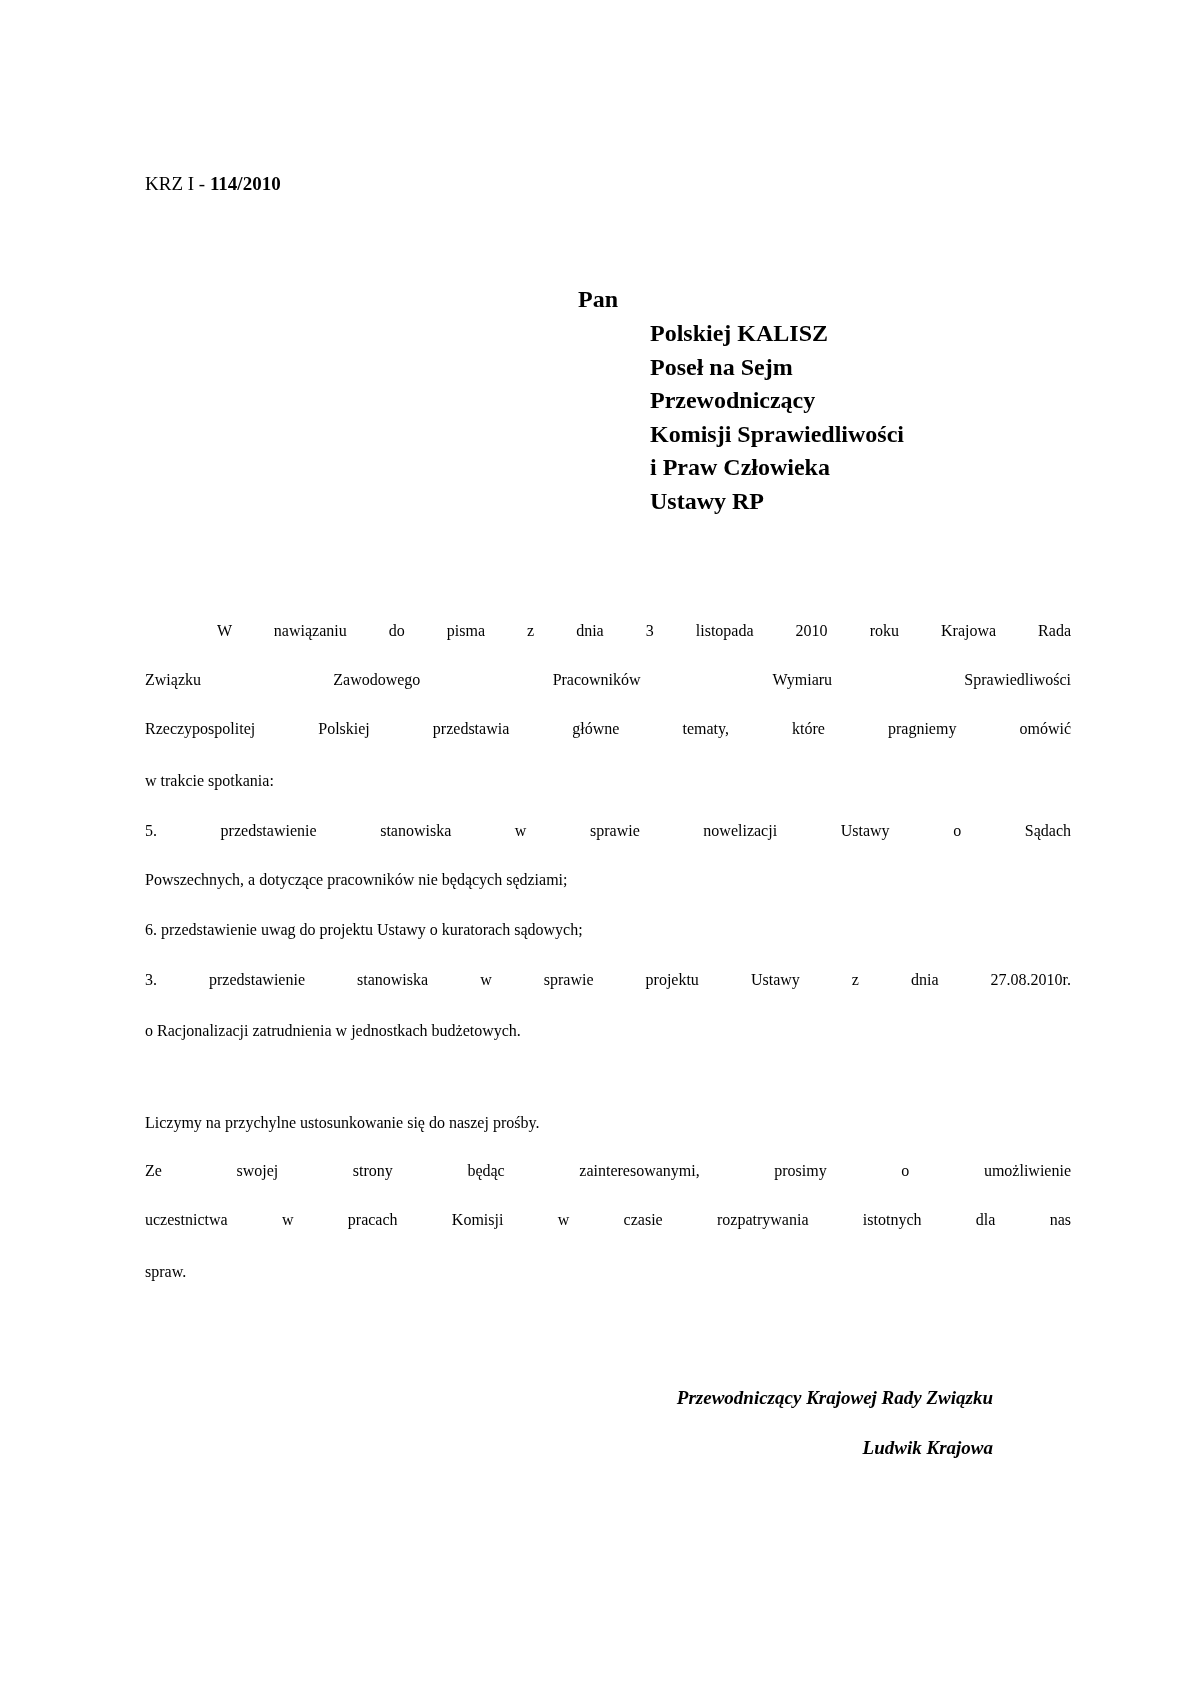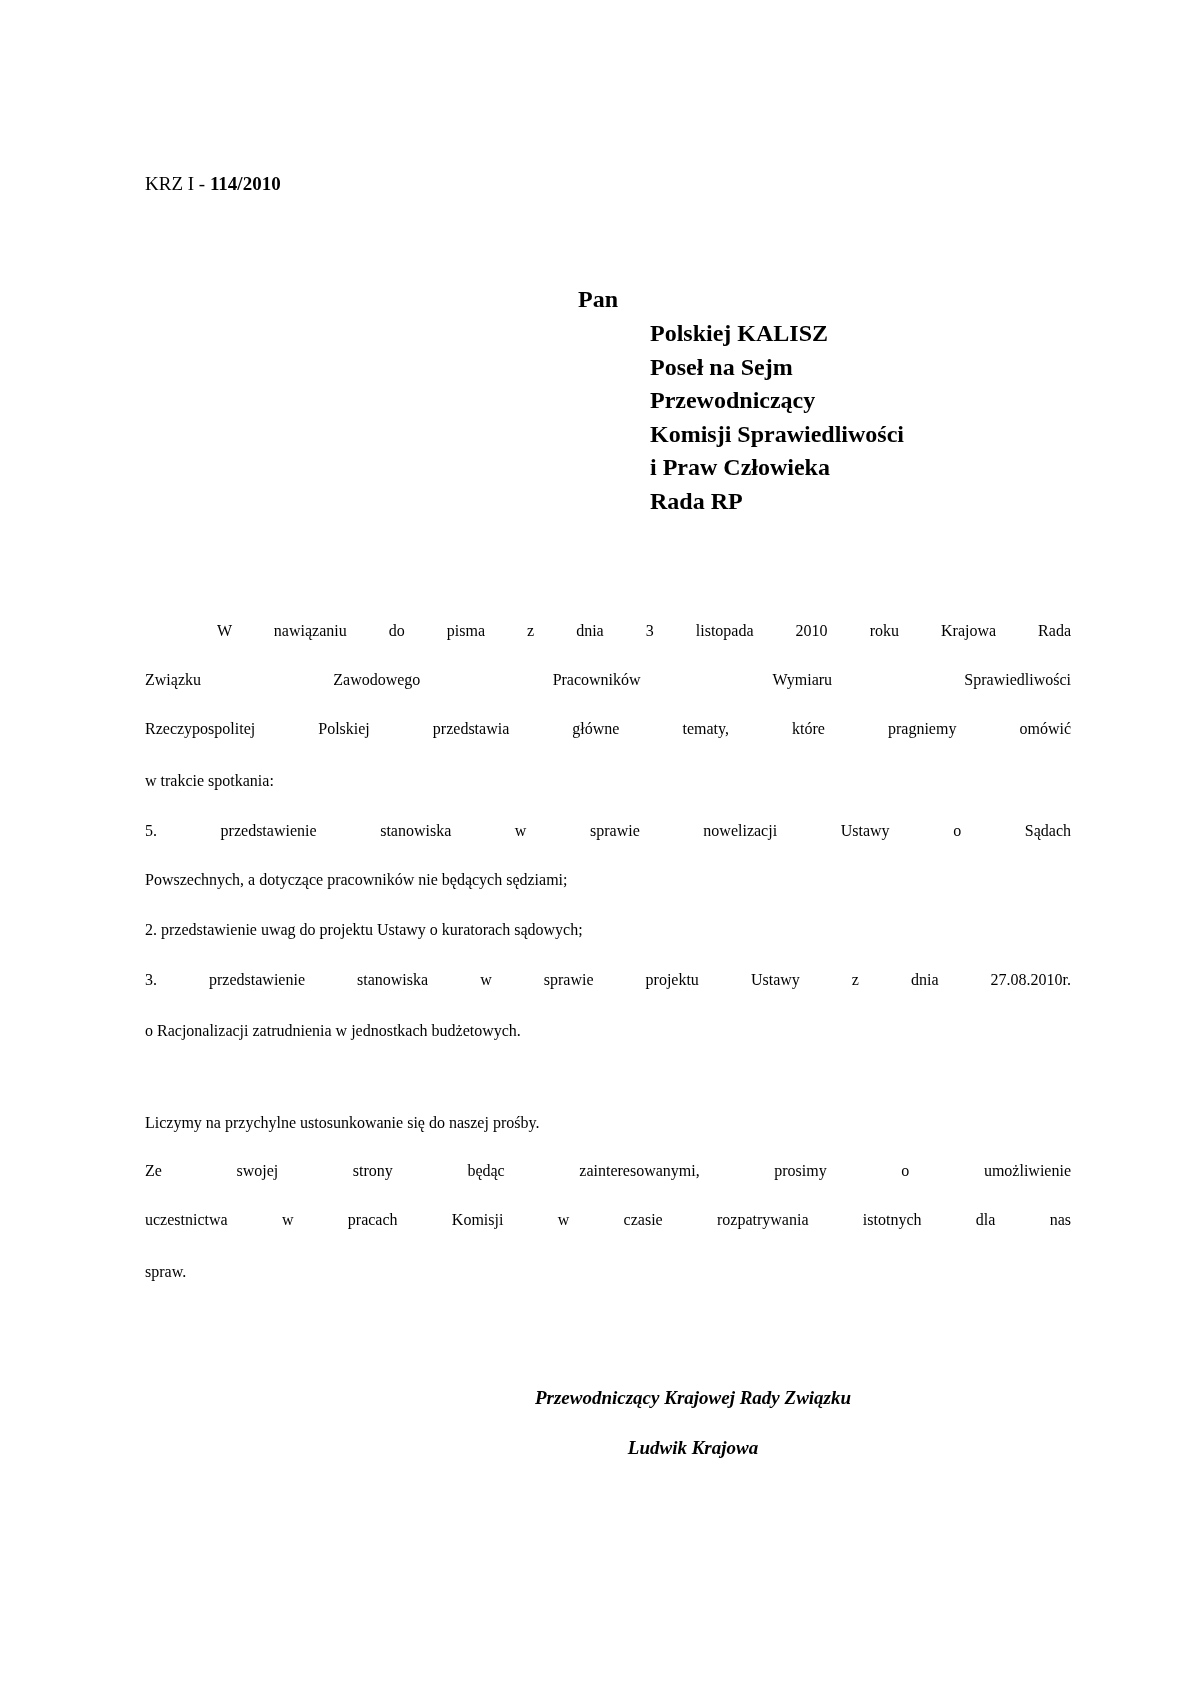--- a/index.html
+++ b/index.html
@@ -8,45 +8,45 @@
     font-family: "Liberation Serif", "DejaVu Serif", serif; color: #000;
   }
   .abs { position: absolute; white-space: nowrap; }
   .ref { left: 145px; top: 173px; font-size: 19px; }
   .ref b { font-weight: bold; margin-top: 8px; }
   .pan { left: 578px; top: 286px; font-size: 24px; font-weight: bold; }
   .addr { left: 650px; font-size: 24px; font-weight: bold; }
   .body-line { left: 145px; width: 926px; font-size: 16px; text-align: justify; text-align-last: justify; }
   .body-line.last { text-align-last: left; }
   .indent { left: 217px; width: 854px; }
-  .sig { font-size: 19px; font-weight: bold; font-style: italic; text-align: center; width: 600px; left: 393px; }
+  .sig { font-size: 19px; font-weight: bold; font-style: italic; text-align: right; width: 600px; left: 393px; }
 </style>
 </head>
 <body>
 
 <div class="abs ref">
   <span>KRZ I - </span><b>114/2010</b>
 </div>
 
 <div class="abs pan">Pan</div>
 <div class="abs addr" style="top:320px">Polskiej KALISZ</div>
 <div class="abs addr" style="top:354px">Poseł na Sejm</div>
 <div class="abs addr" style="top:387px">Przewodniczący</div>
 <div class="abs addr" style="top:421px">Komisji Sprawiedliwości</div>
 <div class="abs addr" style="top:454px">i Praw Człowieka</div>
-<div class="abs addr" style="top:488px">Rada RP</div>
+<div class="abs addr" style="top:488px">Ustawy RP</div>
 
 <div class="abs body-line indent" style="top:622px">W nawiązaniu  do pisma z dnia 3 listopada 2010 roku Krajowa Rada</div>
 <div class="abs body-line" style="top:671px">Związku Zawodowego Pracowników Wymiaru Sprawiedliwości</div>
 <div class="abs body-line" style="top:720px">Rzeczypospolitej Polskiej przedstawia główne tematy, które pragniemy omówić</div>
 <div class="abs body-line last" style="top:772px">w trakcie spotkania:</div>
 
 <div class="abs body-line" style="top:822px">5. przedstawienie stanowiska w sprawie nowelizacji Ustawy o Sądach</div>
 <div class="abs body-line last" style="top:871px">Powszechnych, a dotyczące pracowników nie będących sędziami;</div>
-<div class="abs body-line last" style="top:921px">2.  przedstawienie uwag do projektu Ustawy o kuratorach sądowych;</div>
+<div class="abs body-line last" style="top:921px">6.  przedstawienie uwag do projektu Ustawy o kuratorach sądowych;</div>
 <div class="abs body-line" style="top:971px">3.  przedstawienie  stanowiska w sprawie projektu Ustawy  z dnia 27.08.2010r.</div>
 <div class="abs body-line last" style="top:1022px">o Racjonalizacji zatrudnienia w jednostkach budżetowych.</div>
 
 <div class="abs body-line last" style="top:1114px">Liczymy na przychylne ustosunkowanie się do naszej prośby.</div>
 <div class="abs body-line" style="top:1162px">Ze swojej strony będąc zainteresowanymi, prosimy o umożliwienie</div>
 <div class="abs body-line" style="top:1211px">uczestnictwa w pracach Komisji w czasie rozpatrywania istotnych dla nas</div>
 <div class="abs body-line last" style="top:1263px">spraw.</div>
 
 <div class="abs sig" style="top:1387px">Przewodniczący Krajowej Rady Związku</div>
 <div class="abs sig" style="top:1437px">Ludwik Krajowa</div>

